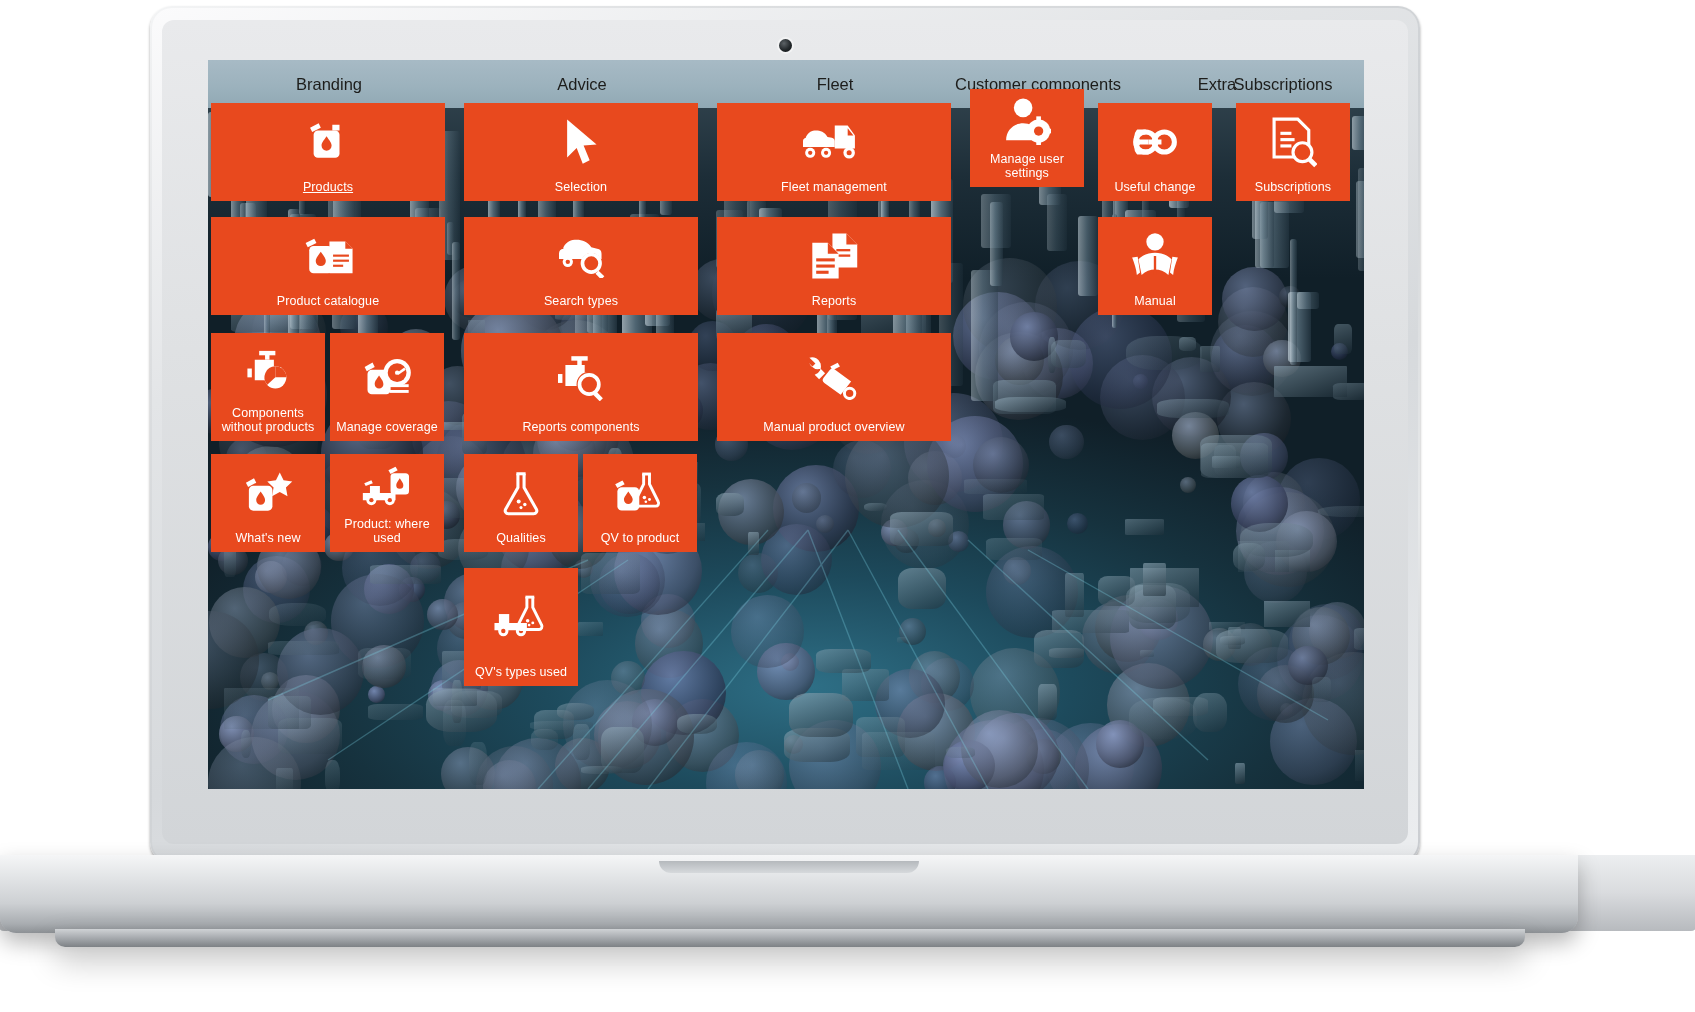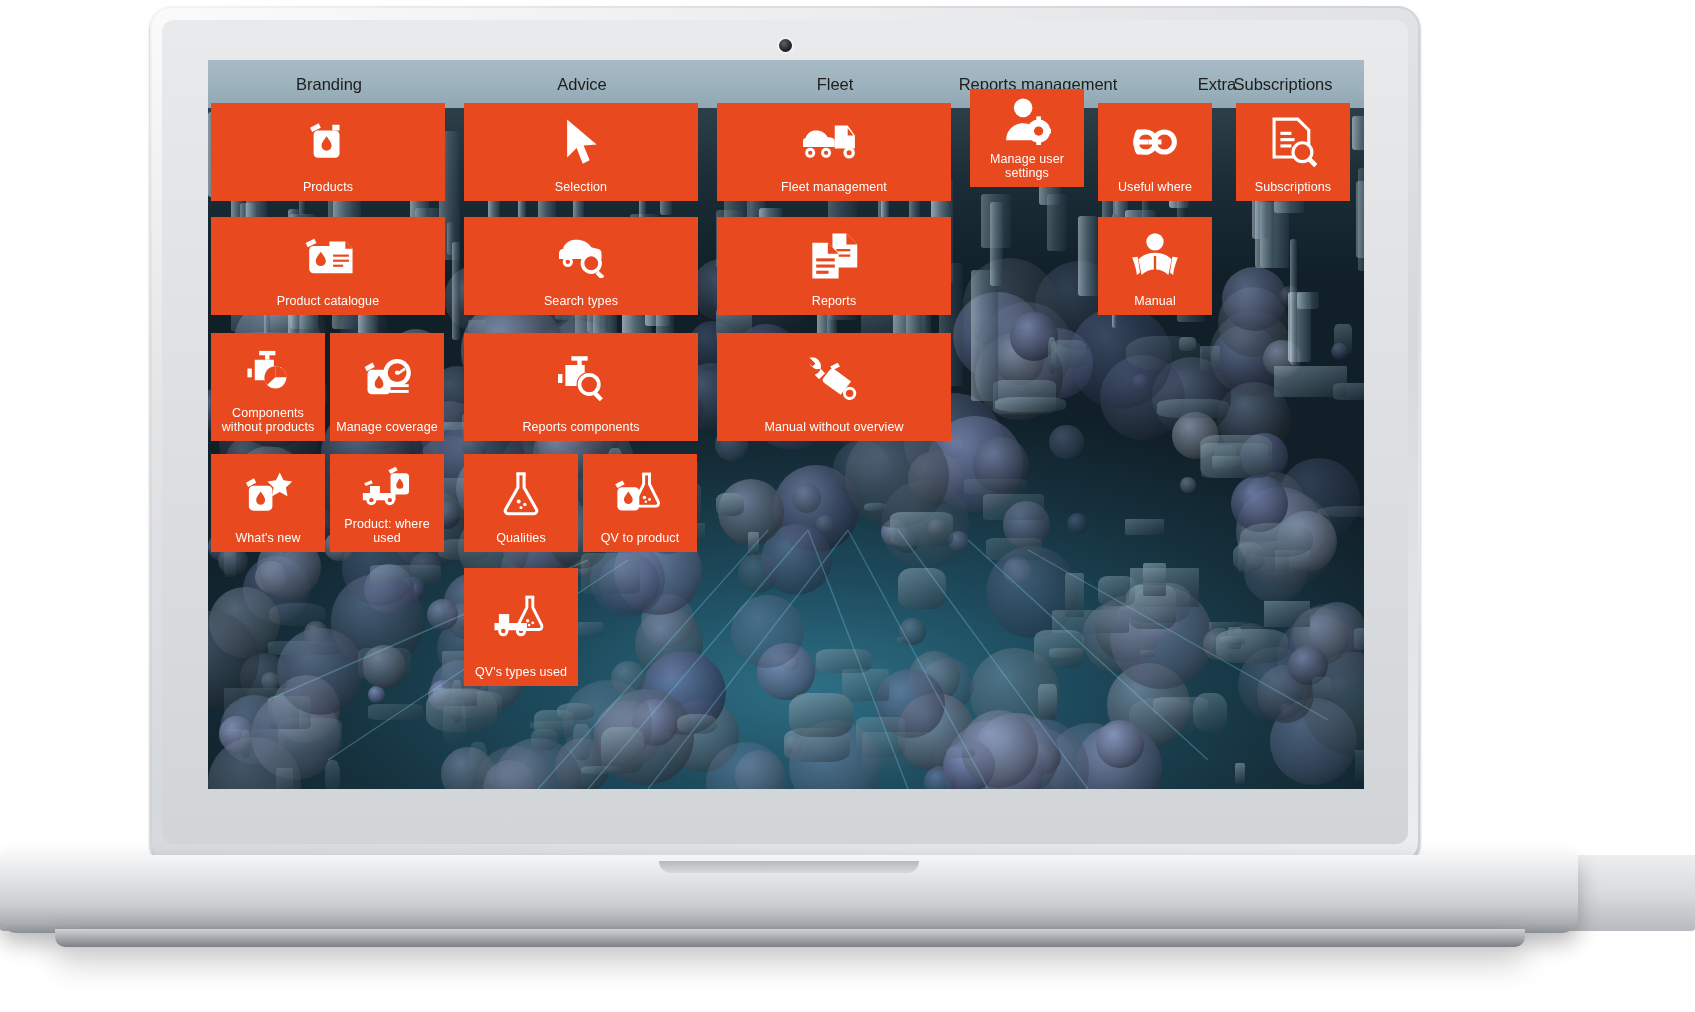--- a/index.html
+++ b/index.html
@@ -542,26 +542,26 @@
           <path d="M60 640 L380 500"></path>
       </g>
     </svg>
 
     <div class="header-band"></div>
 
     <div id="titles">
         <div class="col-title" style="left: 2px; width: 238px;">Branding</div>
         <div class="col-title" style="left: 255px; width: 238px;">Advice</div>
         <div class="col-title" style="left: 508px; width: 238px;">Fleet</div>
-        <div class="col-title" style="left: 640px; width: 380px;">Reports management</div>
+        <div class="col-title" style="left: 640px; width: 380px;">Customer components</div>
         <div class="col-title" style="left: 890px; width: 238px;">Extra</div>
         <div class="col-title" style="left: 985px; width: 180px;">Subscriptions</div>
       </div>
     <div id="tiles">
-        <div class="tile" style="left: 3px; top: 43px; width: 234px; height: 98px; background: rgb(232, 73, 30);">
+        <div class="tile" style="left: 3px; top: 43px; width: 234px; height: 98px; background: rgb(232, 73, 30); text-decoration: underline;">
           <div class="ico">
             <svg width="46" height="46" viewBox="0 0 64 64" fill="#fff">
     <path d="M7 12l12-6 3 6-12 6z"></path>
     <path d="M18 16h24a6 6 0 0 1 6 6v26a6 6 0 0 1-6 6H18a6 6 0 0 1-6-6V22a6 6 0 0 1 6-6z"></path>
     <path d="M38 8h10v8H38z" fill="#fff"></path>
     <path d="M30 24c4 6 7 9 7 13a7 7 0 0 1-14 0c0-4 3-7 7-13z" fill="#e8491e"></path>
   </svg>
           </div>
           <div class="lbl">Products</div>
         </div>
@@ -769,21 +769,21 @@
         <div class="tile" style="left: 509px; top: 273px; width: 234px; height: 108px; background: rgb(232, 73, 30);">
           <div class="ico">
             <svg width="58" height="46" viewBox="0 0 78 60" fill="#fff">
     <path d="M6 4a12 12 0 0 0 15 15l6 6-8 8-6-6A12 12 0 0 0 6 4z"></path>
     <path d="M6 4l8 8-4 4-8-8z" fill="#e8491e"></path>
     <path d="M34 16l10-5 3 5-10 5z"></path>
     <path d="M40 20l22 16-14 18-22-16a5 5 0 0 1-1-7l8-10a5 5 0 0 1 7-1z"></path>
     <circle cx="60" cy="52" r="7" fill="none" stroke="#fff" stroke-width="4"></circle>
   </svg>
           </div>
-          <div class="lbl">Manual without overview</div>
+          <div class="lbl">Manual product overview</div>
         </div>
         <div class="tile" style="left: 762px; top: 29px; width: 114px; height: 98px; background: rgb(232, 73, 30);">
           <div class="ico">
             <svg width="48" height="48" viewBox="0 0 62 62" fill="#fff">
     <circle cx="26" cy="14" r="12"></circle>
     <path d="M4 56c0-13 10-22 22-22 4 0 8 1 11 3v19z"></path>
     <circle cx="46" cy="44" r="15"></circle>
     <circle cx="46" cy="44" r="6" fill="#e8491e"></circle>
     <g fill="#fff">
       <rect x="43" y="25" width="6" height="8"></rect>
@@ -798,21 +798,21 @@
         <div class="tile" style="left: 890px; top: 43px; width: 114px; height: 98px; background: rgb(232, 73, 30);">
           <div class="ico">
             <svg width="56" height="34" viewBox="0 0 78 44" fill="none" stroke="#fff" stroke-width="7">
     <path d="M30 22H16a11 11 0 0 1 0-14h10"></path>
     <path d="M30 36H16a11 11 0 0 1 0-14"></path>
     <rect x="12" y="8" width="28" height="28" rx="14"></rect>
     <rect x="38" y="8" width="28" height="28" rx="14"></rect>
     <path d="M30 22h18" stroke-width="7"></path>
   </svg>
           </div>
-          <div class="lbl">Useful where</div>
+          <div class="lbl">Useful change</div>
         </div>
         <div class="tile" style="left: 890px; top: 157px; width: 114px; height: 98px; background: rgb(232, 73, 30);">
           <div class="ico">
             <svg width="52" height="48" viewBox="0 0 66 60" fill="#fff">
     <circle cx="33" cy="12" r="11"></circle>
     <path d="M12 34c6-6 14-8 21-8s15 2 21 8l-4 20c-5-5-11-7-17-7s-12 2-17 7z"></path>
     <path d="M33 30v24" stroke="#e8491e" stroke-width="3"></path>
     <path d="M4 32c3 8 5 14 6 22l4-3-3-20z"></path>
     <path d="M62 32c-3 8-5 14-6 22l-4-3 3-20z"></path>
   </svg>

